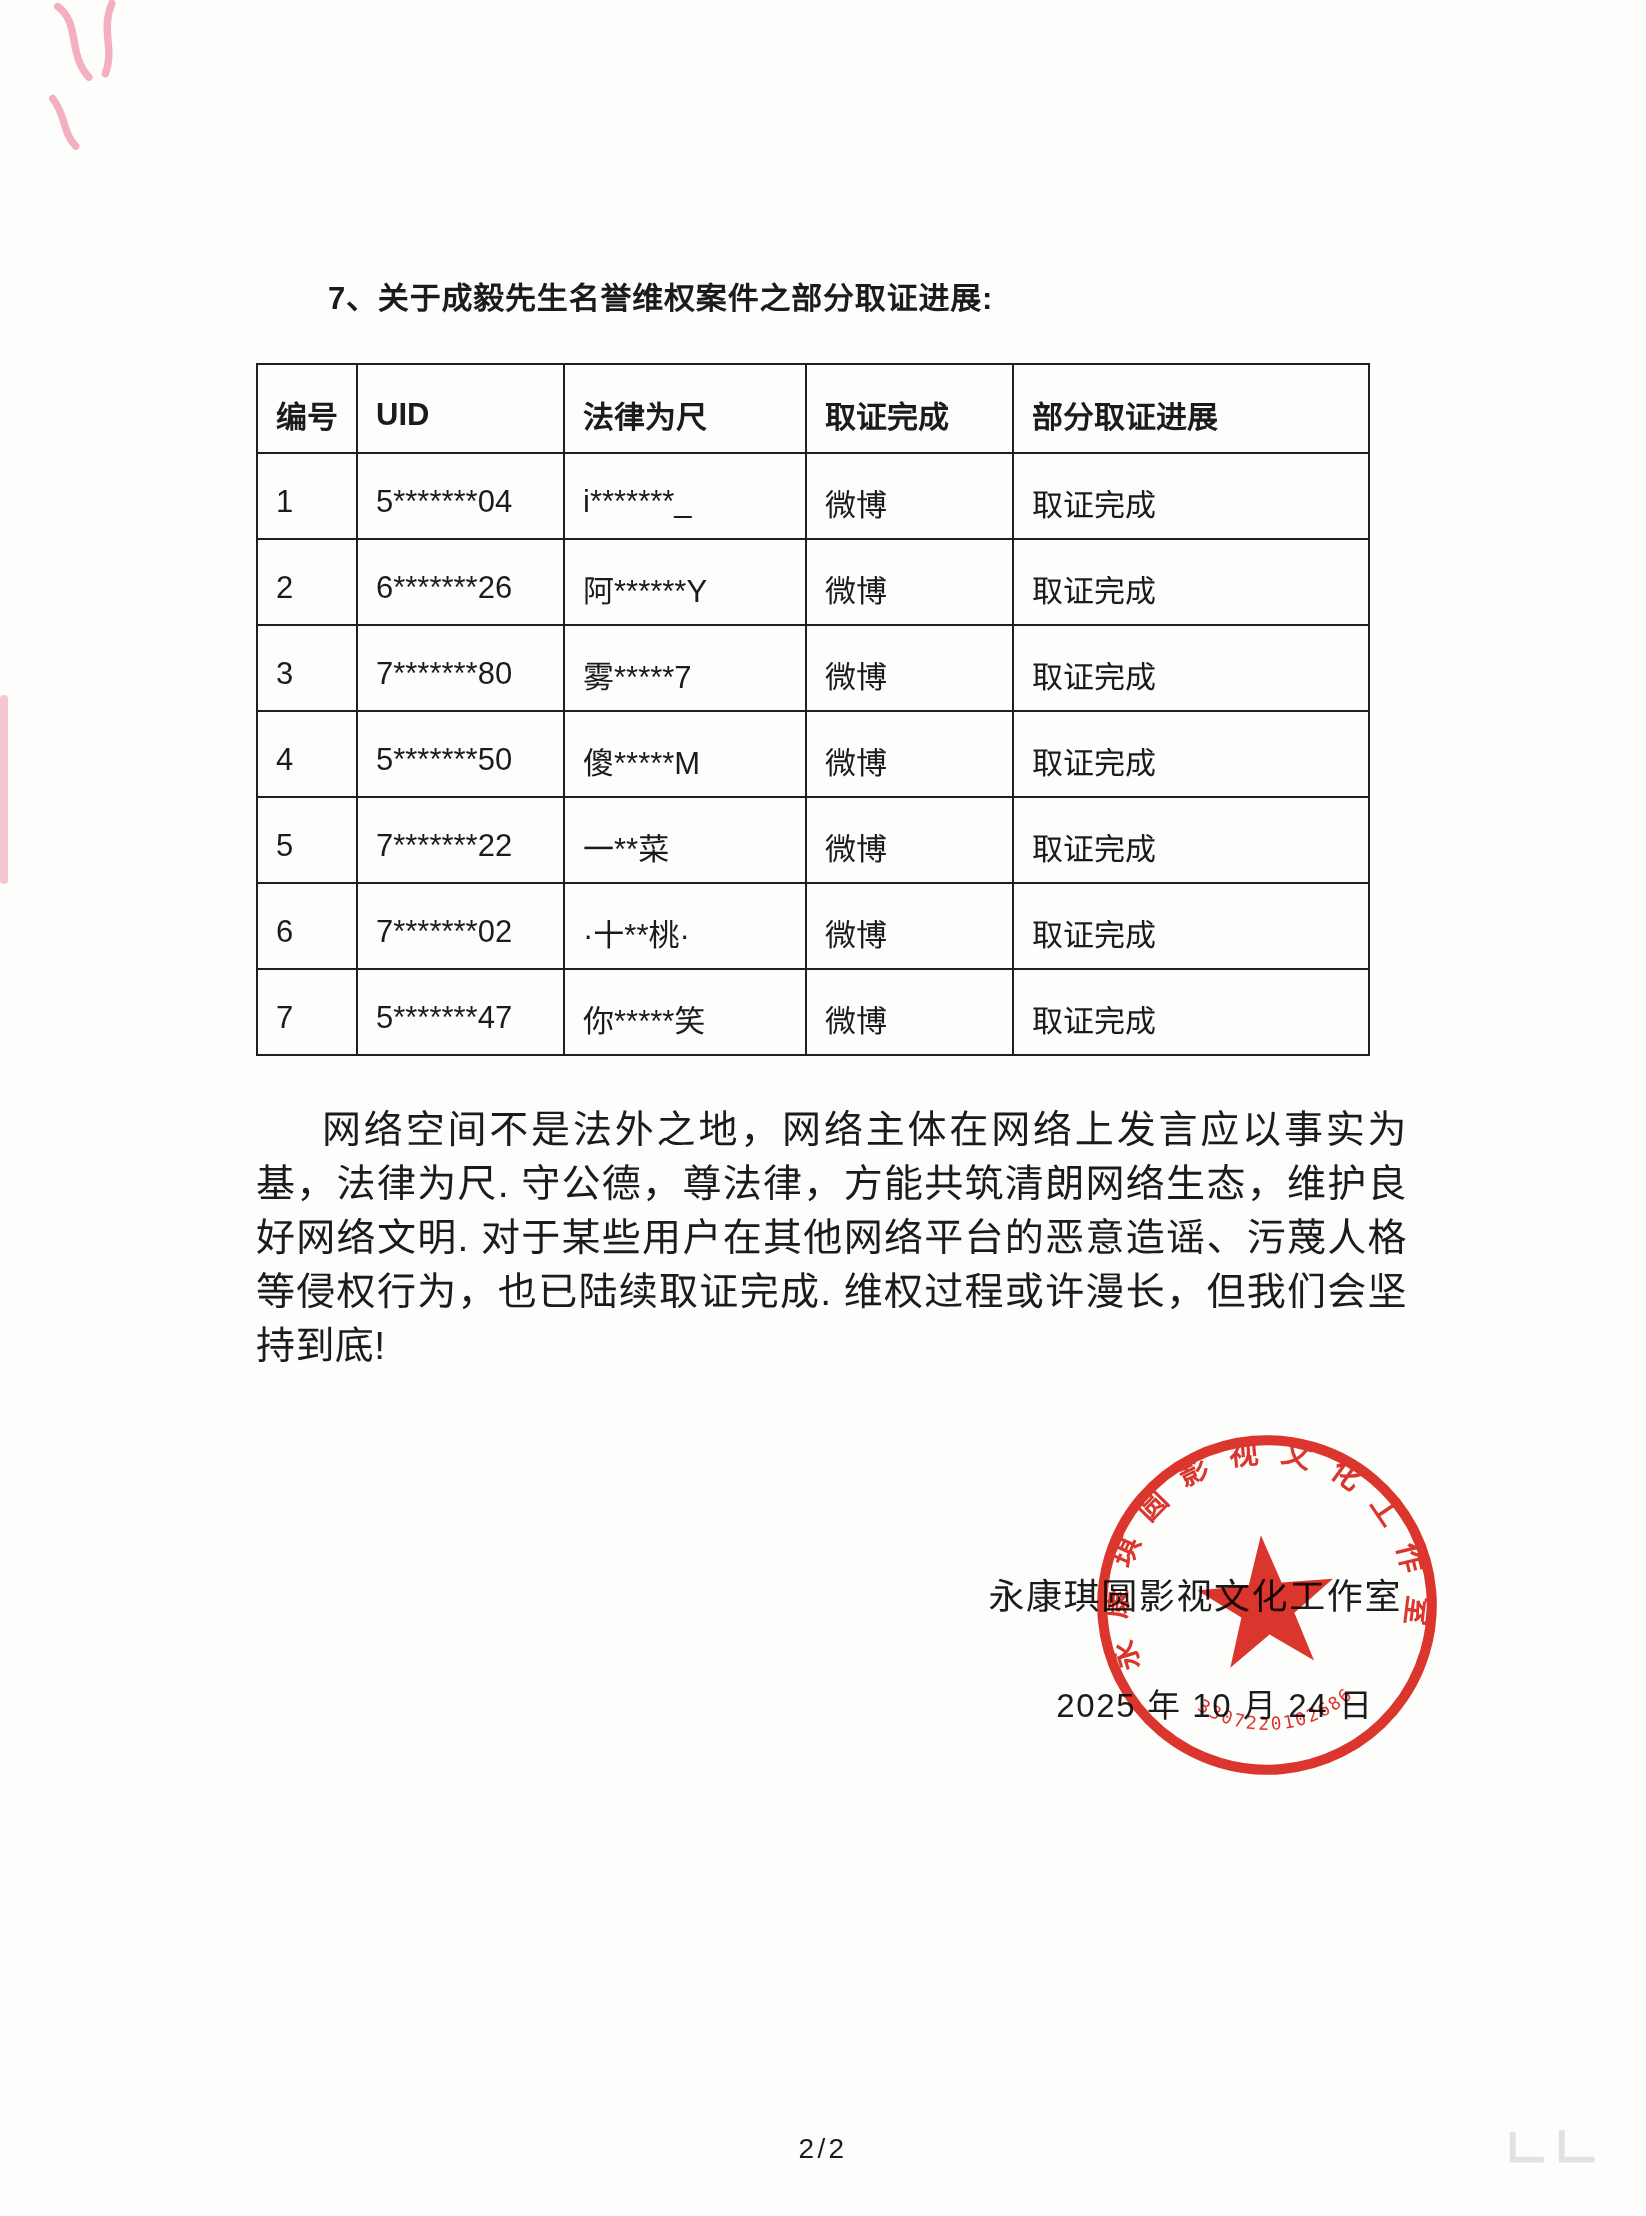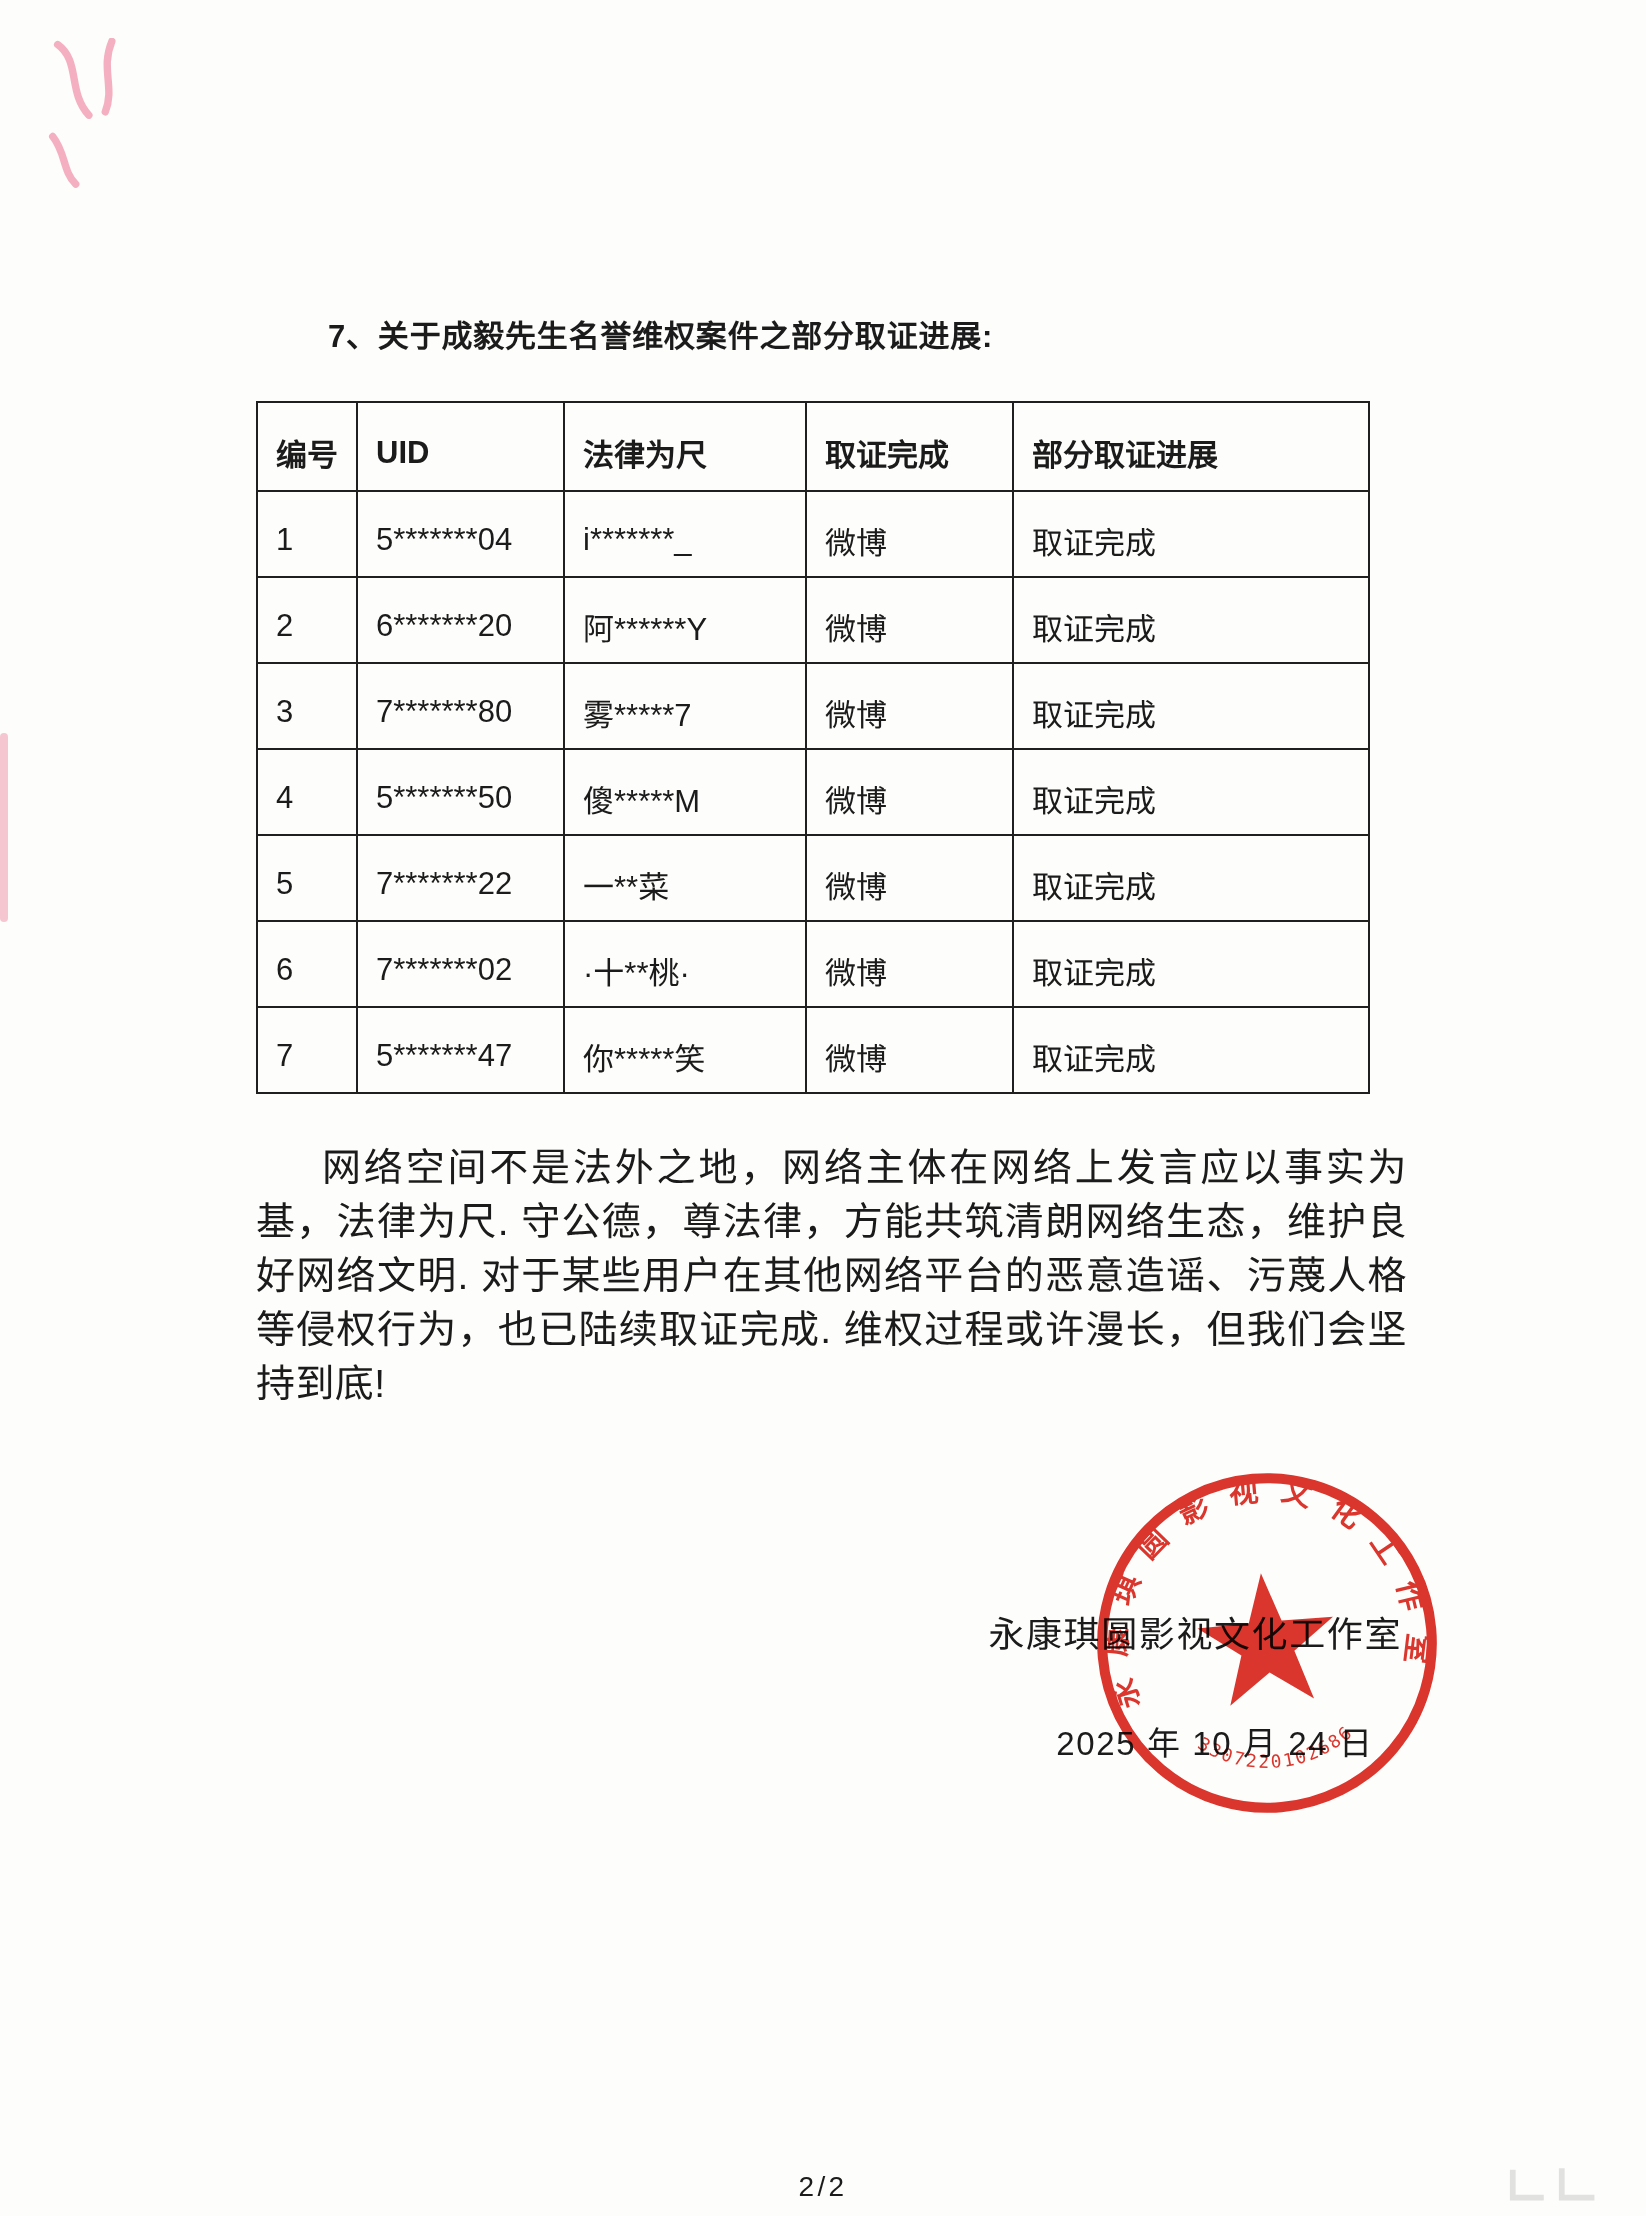--- a/index.html
+++ b/index.html
@@ -4,21 +4,21 @@
 <style>
   * { margin:0; padding:0; box-sizing:border-box; }
   html,body { width:1646px; height:2216px; }
   body {
     position:relative;
     background:#fdfdfb;
     font-family:"Liberation Sans","DejaVu Sans",sans-serif;
     color:#1b1b1b;
     overflow:hidden;
   }
-  .page { position:absolute; inset:0;margin-top:38px; }
+  .page { position:absolute; inset:0; }
 
   .heading {
     position:absolute; left:328px; top:273px;
     font-size:31px; font-weight:700; letter-spacing:0.8px;
     white-space:nowrap;
   }
 
   .evidence-table {
     position:absolute; left:256px; top:363px;
     border-collapse:collapse; table-layout:fixed;
@@ -104,21 +104,21 @@
     <tbody>
         <tr>
           <td>1</td>
           <td>5*******04</td>
           <td>i*******_</td>
           <td>微博</td>
           <td>取证完成</td>
         </tr>
         <tr>
           <td>2</td>
-          <td>6*******20</td>
+          <td>6*******26</td>
           <td>阿******Y</td>
           <td>微博</td>
           <td>取证完成</td>
         </tr>
         <tr>
           <td>3</td>
           <td>7*******80</td>
           <td>雾*****7</td>
           <td>微博</td>
           <td>取证完成</td>

